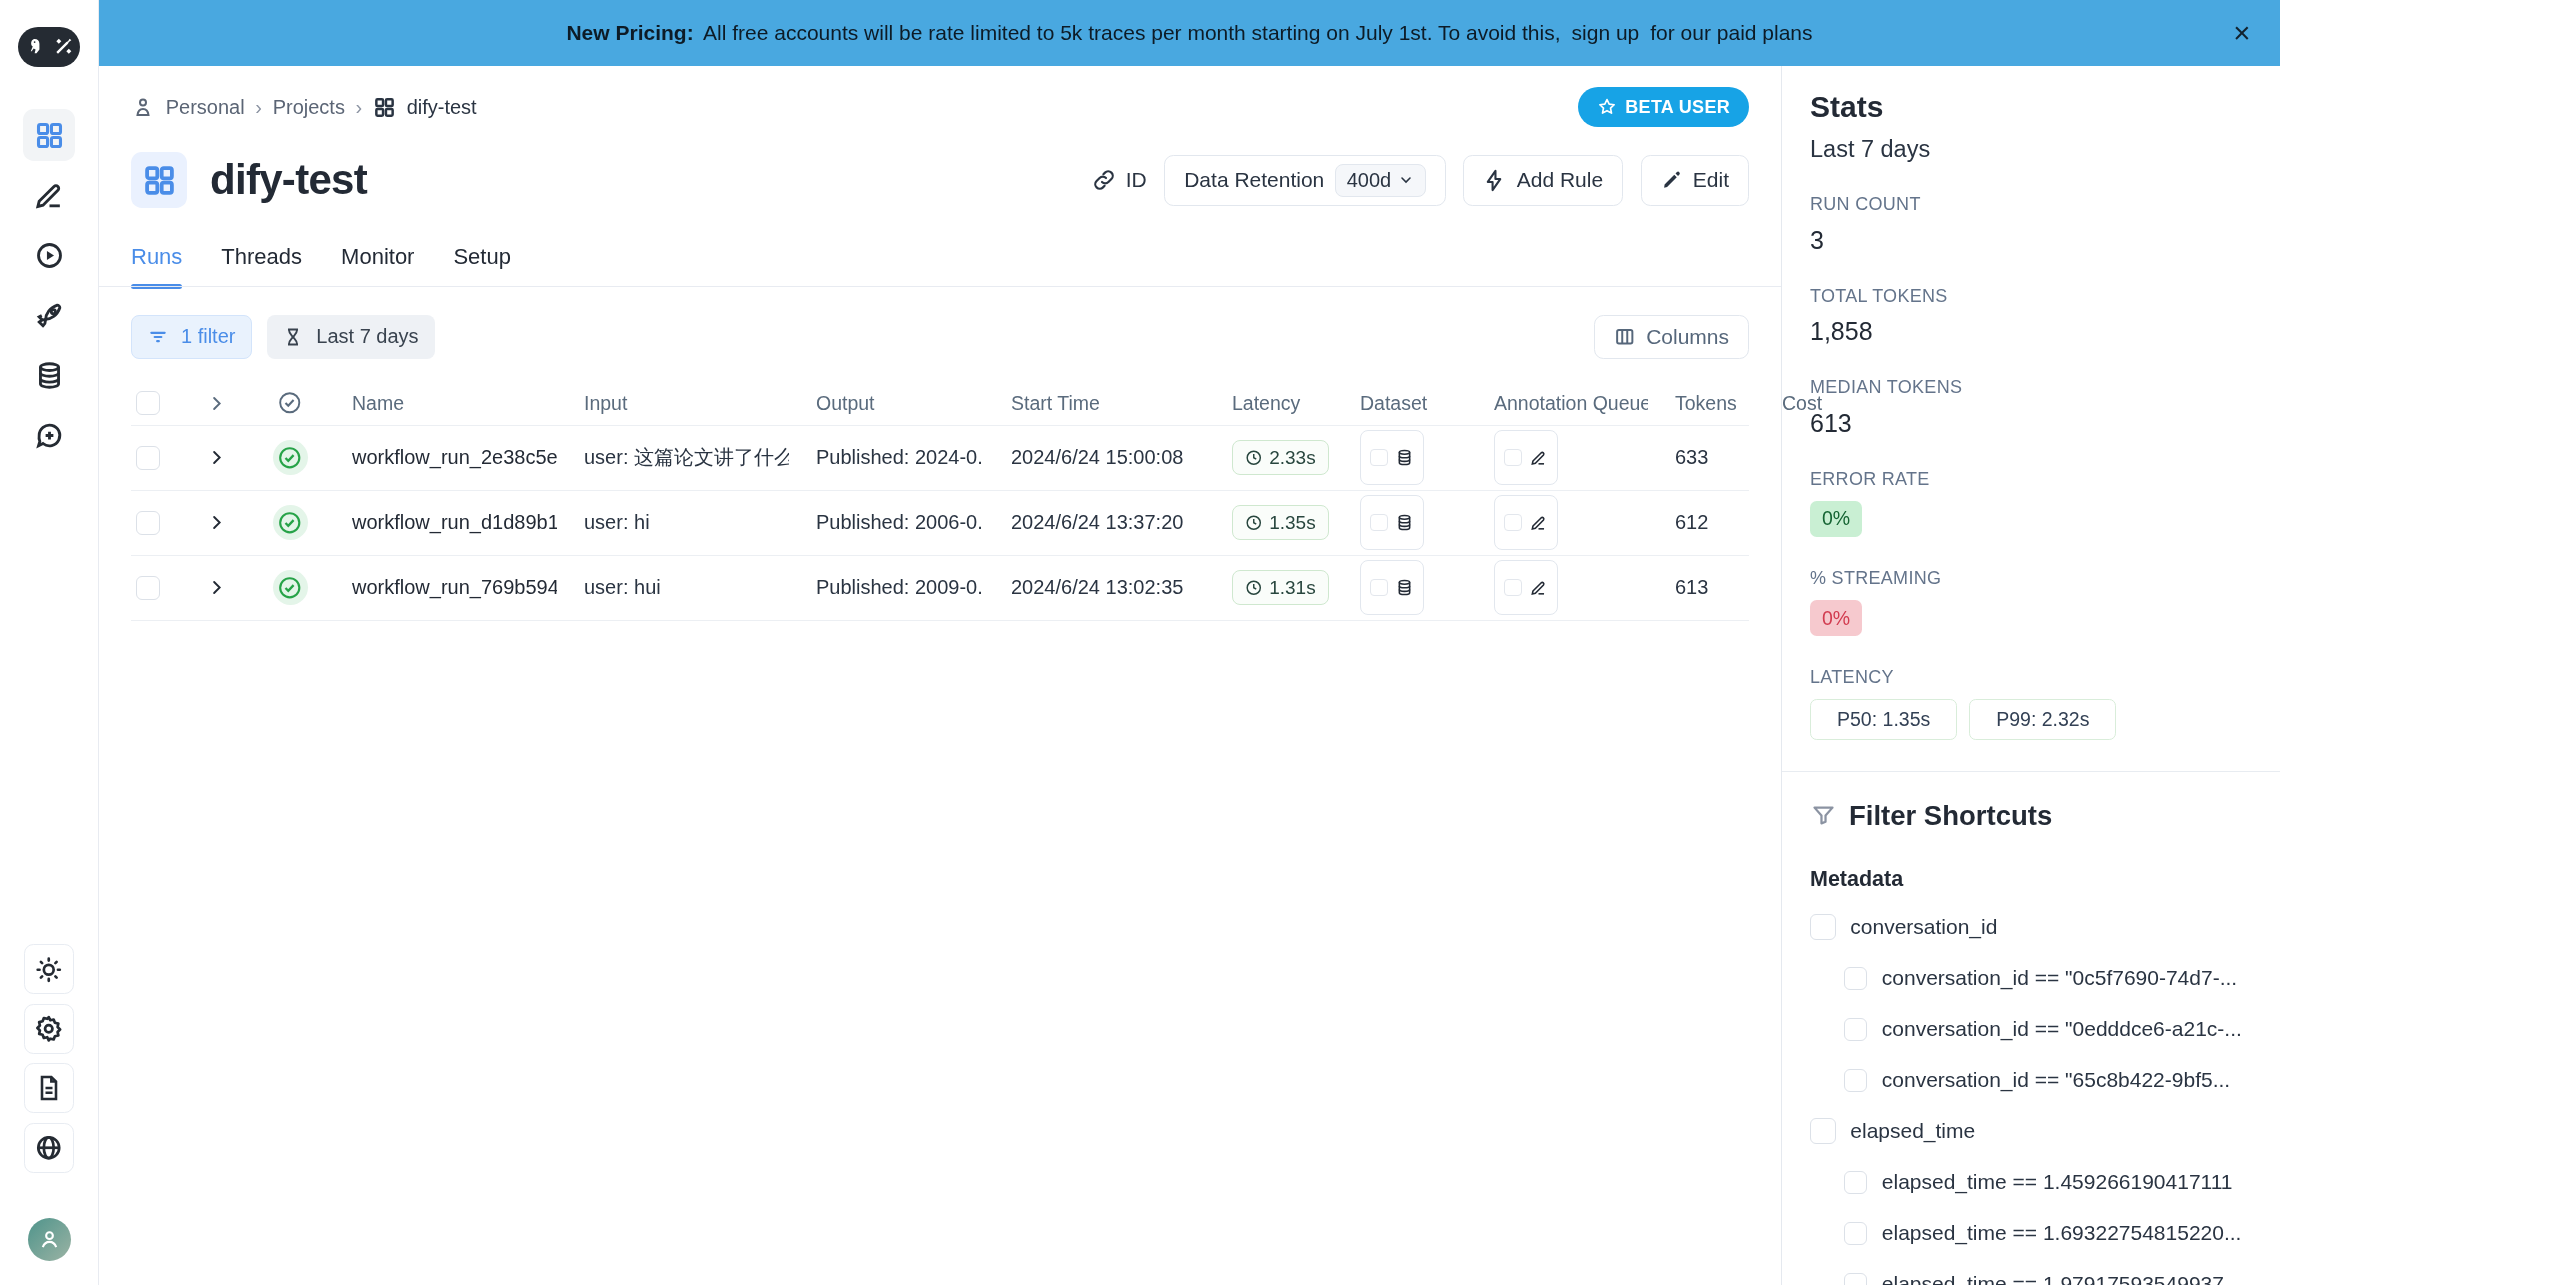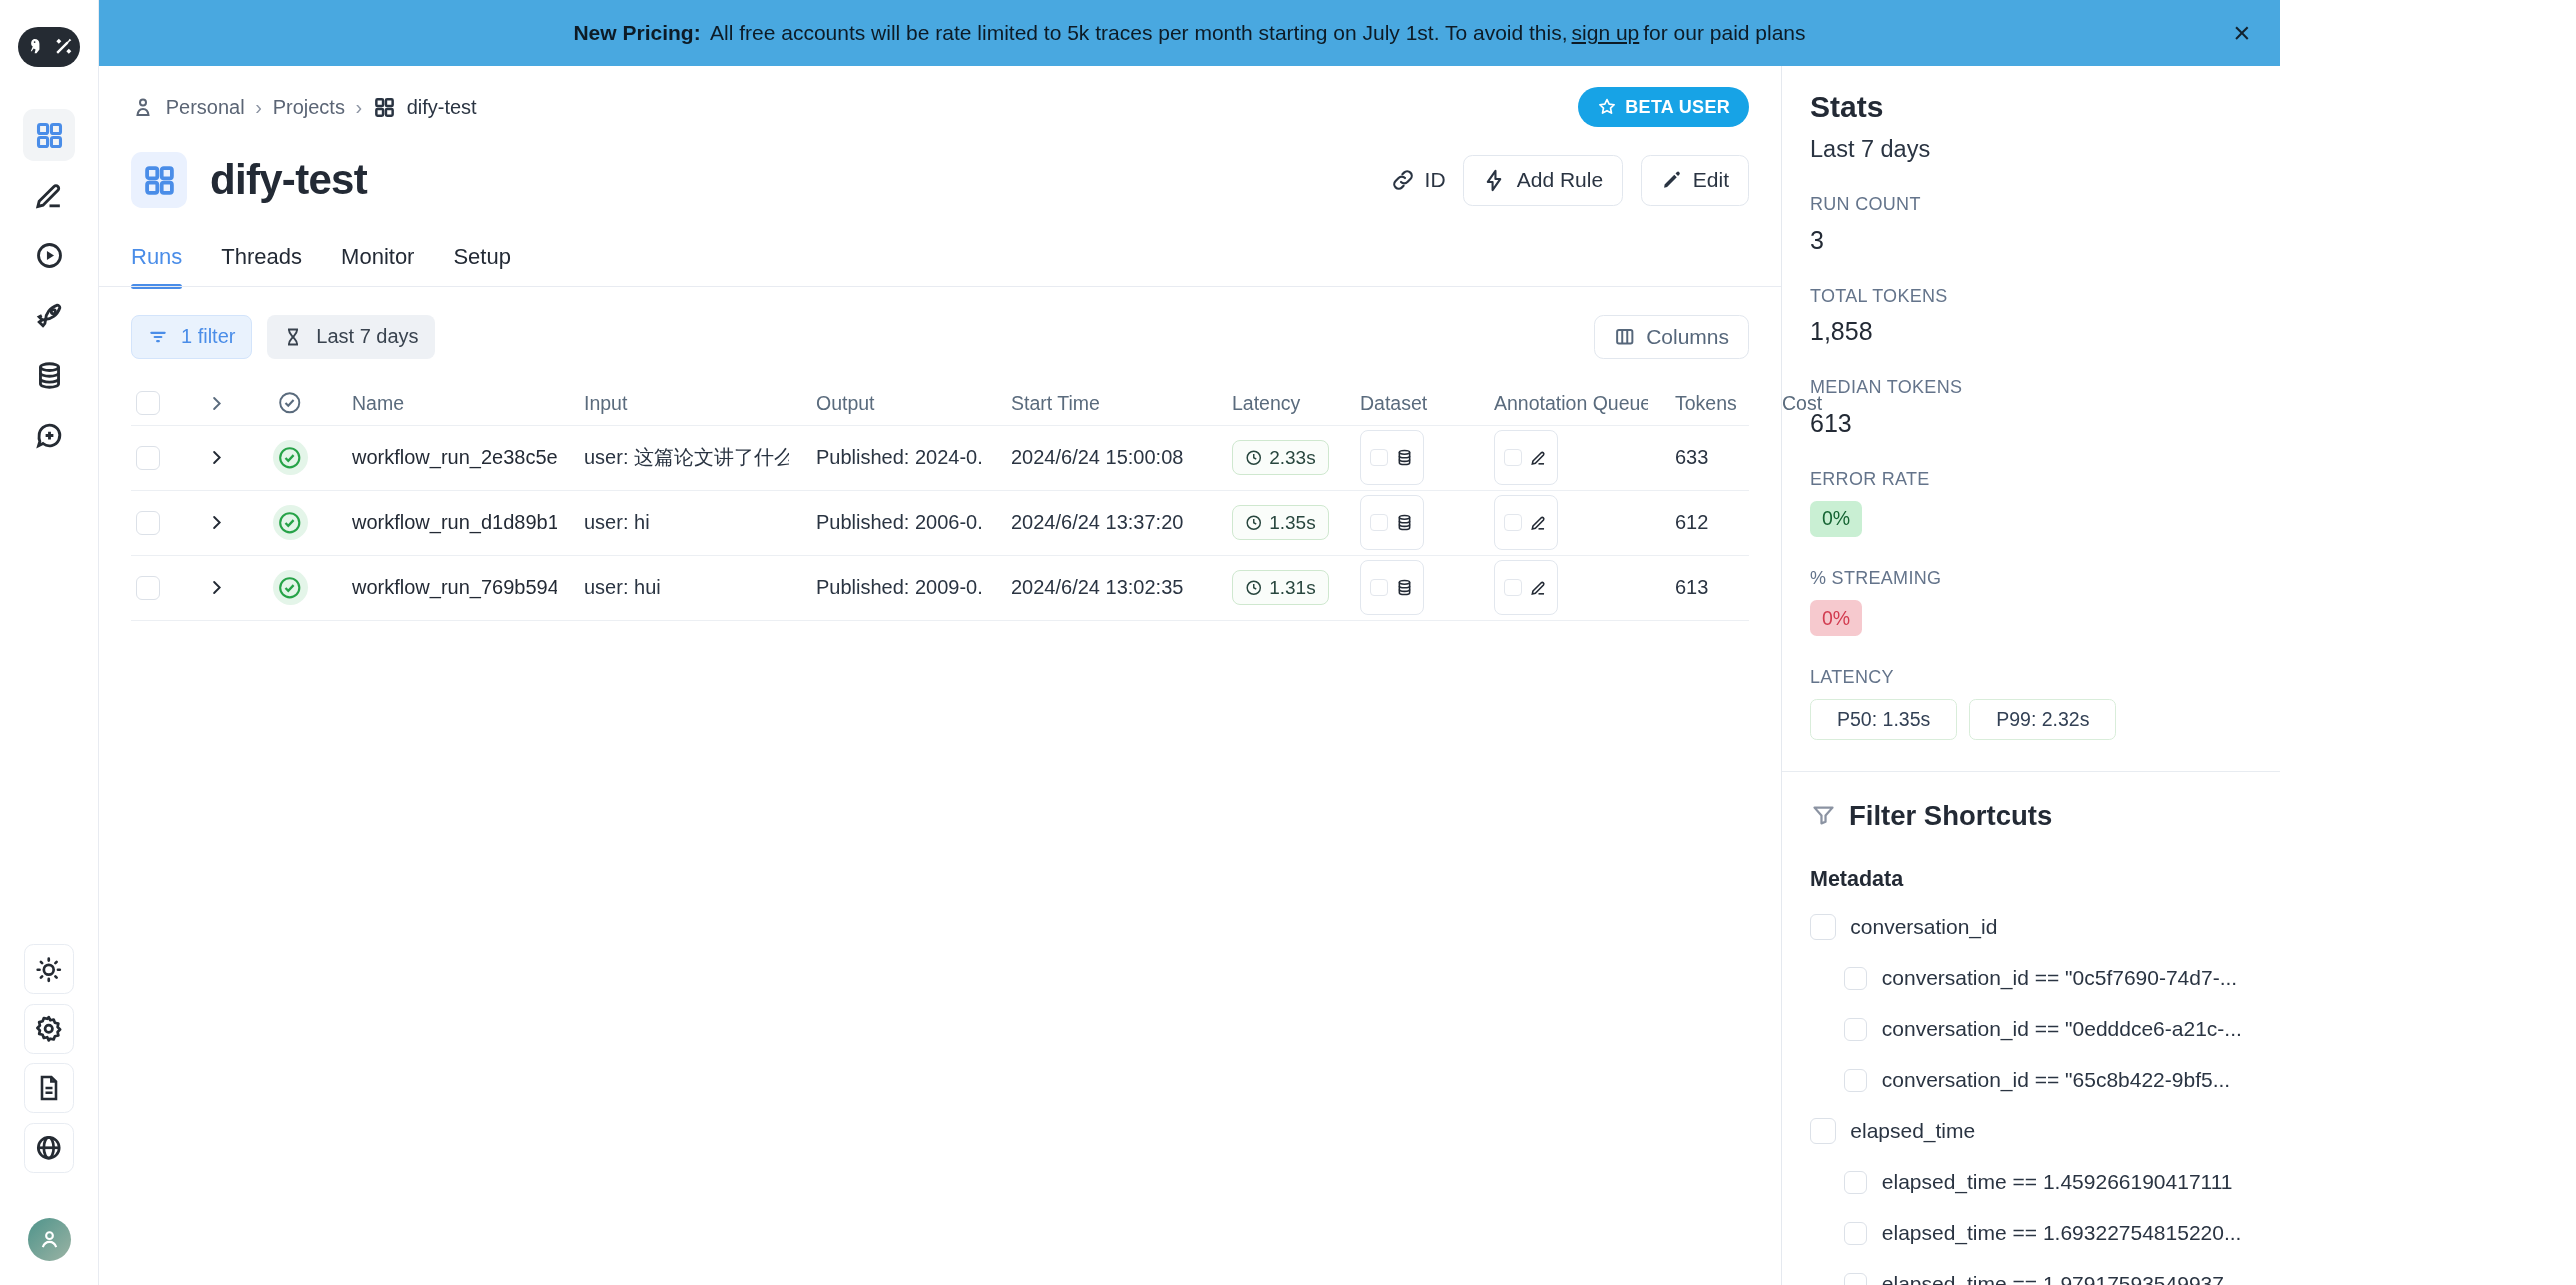--- a/index.html
+++ b/index.html
@@ -17,21 +17,21 @@
   .sidebar-spacer { flex:1; }
   .tool-item { width:50px; height:50px; border-radius:9.4px; border:0.7px solid #e8ecf2; display:flex; align-items:center; justify-content:center; margin-bottom:9.4px; cursor:pointer; background:#fff; }
   .avatar { width:43px; height:43px; border-radius:50%; background:linear-gradient(135deg,#4f948b,#9bb3a4); display:flex; align-items:center; justify-content:center; margin-top:36px; cursor:pointer; }
 
   
   .content { flex:1; display:flex; flex-direction:column; min-width:0; }
 
   
   .banner { height:66px; flex:0 0 66px; background:#49a8e0; display:flex; align-items:center; justify-content:center; position:relative; font-size:21px; color:#0d1b26; }
   .banner b { font-weight:700; margin-right:9.4px; }
-  .banner .lnk { text-decoration:underline; margin:0 4px; cursor:pointer; }
+  .banner .lnk { margin:0 11px; cursor:pointer; }
   .banner-close { position:absolute; right:29.5px; top:50%; transform:translateY(-50%); font-size:29.5px; line-height:1; color:#12222e; cursor:pointer; }
 
   .content-body { flex:1; display:flex; min-height:0; }
 
   
   .main { flex:1; min-width:0; padding:0 32px; position:relative; }
   .crumb-row { display:flex; align-items:center; margin-top:25.5px; height:31px; }
   .crumbs { display:flex; align-items:center; gap:10.7px; color:#5b6575; font-size:20px; }
   .crumb { cursor:pointer; }
   .crumb-sep { color:#8b93a2; font-size:20px; }
@@ -252,20 +252,29 @@
           <h1 class="page-title">dify-test</h1>
           <div class="title-actions">
             <div class="id-btn">
               <svg width="24" height="24" viewBox="0 0 24 24" fill="none" stroke="#2a3442" stroke-width="2.2" stroke-linecap="round">
                   <path d="M10 14a4.5 4.5 0 0 0 6.4 0l3-3a4.5 4.5 0 0 0-6.4-6.4l-1.6 1.6"></path>
                   <path d="M14 10a4.5 4.5 0 0 0-6.4 0l-3 3a4.5 4.5 0 0 0 6.4 6.4l1.6-1.6"></path>
                 </svg>
               <span>ID</span>
             </div>
             <div class="btn">
+              <span>Data Retention</span>
+              <span class="retention-pill">
+                <span>400d</span>
+                <svg width="16" height="16" viewBox="0 0 24 24" fill="none" stroke="#2a3442" stroke-width="2.4" stroke-linecap="round">
+                    <path d="M6 9l6 6 6-6"></path>
+                  </svg>
+              </span>
+            </div>
+            <div class="btn">
               <svg width="23" height="23" viewBox="0 0 24 24" fill="none" stroke="#2a3442" stroke-width="2.2" stroke-linejoin="round">
                   <path d="M13 2 5 13.5h5L10 22l8-11.5h-5z"></path>
                 </svg>
               <span>Add Rule</span>
             </div>
             <div class="btn">
               <svg width="21.5" height="21.5" viewBox="0 0 24 24" fill="#2a3442">
                   <path d="M4 17.2 14.8 6.4l2.8 2.8L6.8 20 3.5 20.8zM16.2 5l1.6-1.6a2 2 0 0 1 2.8 2.8L19 7.8z"></path>
                 </svg>
               <span>Edit</span>

